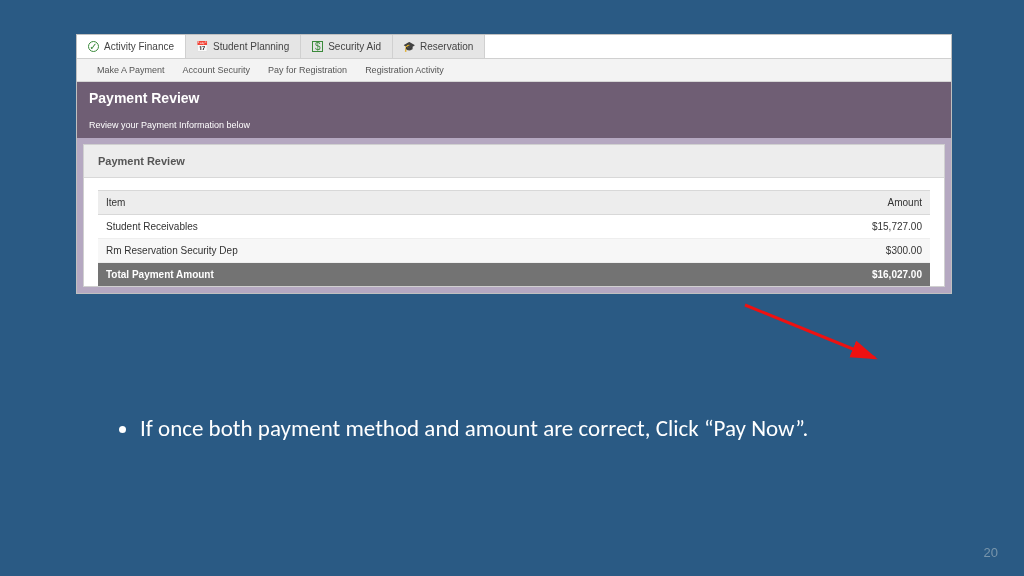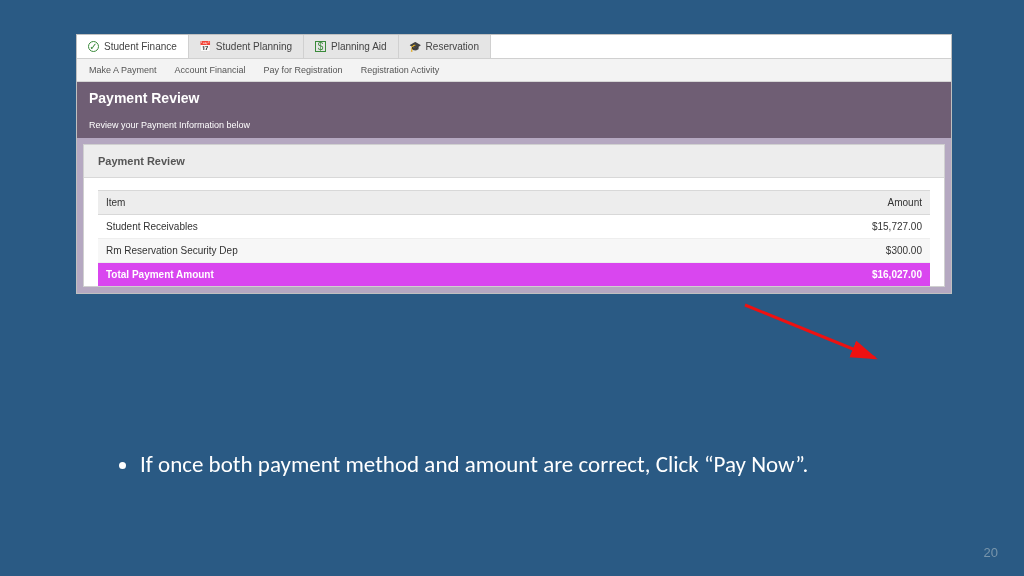--- a/index.html
+++ b/index.html
@@ -42,21 +42,21 @@
       font-size: 10px;
     }
     .ico-green { color: #3a8a3a; border:1px solid #3a8a3a; border-radius:50%; width:11px; height:11px; font-size:8px; line-height:9px; text-align:center;}
     .ico-cal  { color: #777; }
     .ico-fin  { color: #3a8a3a; border:1px solid #3a8a3a; width:10px; height:11px; font-size:7px; line-height:9px; text-align:center; }
     .ico-grad { color: #777; }
 
     .sub-nav {
       display: flex;
       gap: 18px;
-      padding: 6px 12px;
+      padding: 6px 20px;
       background: #f3f3f3;
       border-bottom: 1px solid #d6d6d6;
     }
     .sub-nav-item {
       font-size: 9px;
       color: #555;
       cursor: pointer;
     }
 
     .page-header {
@@ -95,21 +95,21 @@
       font-weight: normal;
     }
     .tbl th.amt, .tbl td.amt { text-align: right; }
     .tbl td {
       padding: 6px 8px;
       border-bottom: 1px solid #eee;
       color: #333;
     }
     .tbl tr.alt td { background: #f7f7f7; }
     .tbl tr.total td {
-      background: #d946ef;
+      background: #737373;
       color: #fff;
       font-weight: bold;
       border-bottom: none;
     }
     .method-row {
       text-align: right;
       font-size: 10px;
       font-style: italic;
       color: #333;
       padding: 10px 16px;
@@ -138,21 +138,21 @@
 
     .arrow-svg {
       position: absolute;
       top: 300px;
       left: 740px;
       pointer-events: none;
     }
 
     .bullet-note {
       position: absolute;
-      top: 450px;
+      top: 414px;
       left: 112px;
       width: 760px;
       color: #fff;
       font-size: 23px;
       line-height: 1.3;
       font-family: Calibri, Arial, sans-serif;
     }
     .bullet-note ul { list-style: disc; padding-left: 28px; }
 
     .page-number {
@@ -165,39 +165,39 @@
     }
   </style>
 </head>
 <body>
 
 <div class="app-window">
 
   <div class="top-tabs">
     <div class="top-tab active">
       <span class="tab-ico ico-green">✓</span>
-      <span>Student Finance</span>
+      <span>Activity Finance</span>
     </div>
     <div class="top-tab">
       <span class="tab-ico ico-cal">📅</span>
       <span>Student Planning</span>
     </div>
     <div class="top-tab">
       <span class="tab-ico ico-fin">$</span>
-      <span>Planning Aid</span>
+      <span>Security Aid</span>
     </div>
     <div class="top-tab">
       <span class="tab-ico ico-grad">🎓</span>
       <span>Reservation</span>
     </div>
   </div>
 
   <div class="sub-nav">
     <span class="sub-nav-item">Make A Payment</span>
-    <span class="sub-nav-item">Account Financial</span>
+    <span class="sub-nav-item">Account Security</span>
     <span class="sub-nav-item">Pay for Registration</span>
     <span class="sub-nav-item">Registration Activity</span>
   </div>
 
   <div class="page-header">
     <h1>Payment Review</h1>
     <div class="subtitle">Review your Payment Information below</div>
   </div>
 
   <div class="content-wrap">

